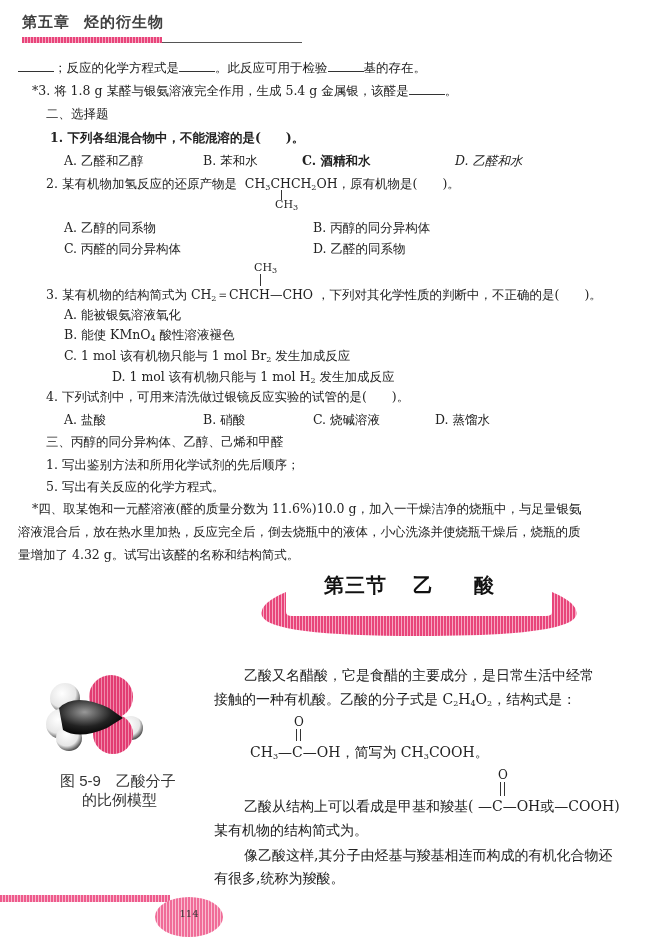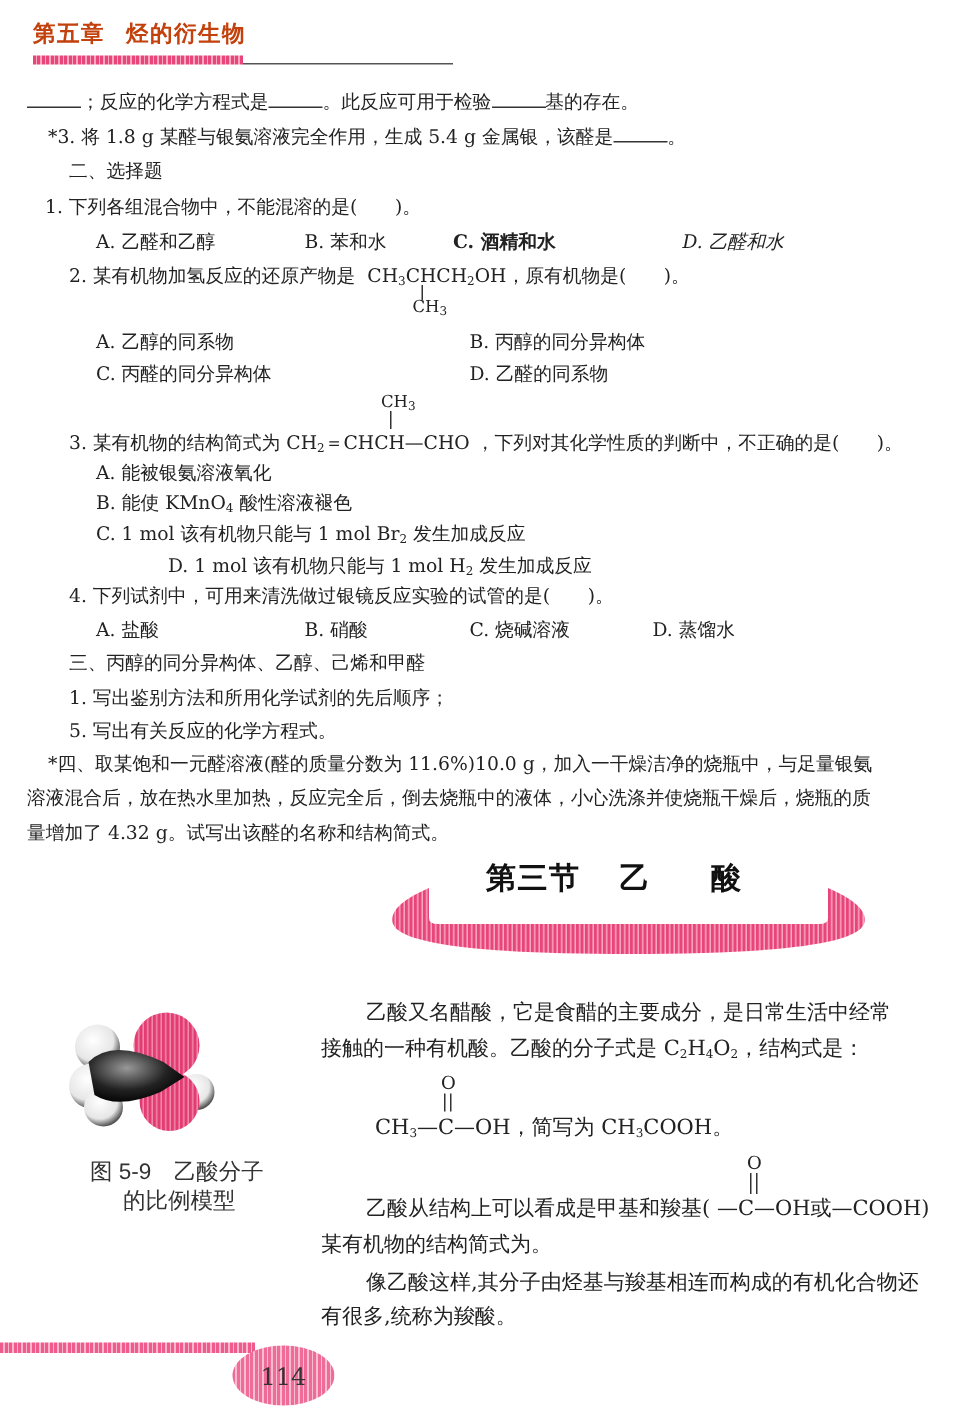--- a/index.html
+++ b/index.html
@@ -1,63 +1,63 @@
 <!DOCTYPE html>
 <html><head>
 <meta charset="utf-8">
 <style>
   html, body { margin: 0; padding: 0; }
   body {
     width: 650px; height: 950px; background: #ffffff; position: relative; overflow: hidden;
     font-family: "DejaVu Serif", "Liberation Serif", serif; color: #222;
   }
   .abs { position: absolute; }
-  .hdr-title { left: 22px; top: 13px; font-family: "DejaVu Sans", sans-serif; font-weight: bold; font-size: 15px; letter-spacing: 1px; color:#c2410c; }
+  .hdr-title { left: 22px; top: 13px; font-family: "DejaVu Sans", sans-serif; font-weight: bold; font-size: 15px; letter-spacing: 1px; color:#404040; }
   .hdr-title .sp { display:inline-block; width: 14px; }
   .hdr-bar { left: 22px; top: 37px; width: 140px; height: 6px;
     background: repeating-linear-gradient(90deg, #e8457a 0 2px, #f7a7c2 2px 3px); }
   .hdr-line { left: 162px; top: 42px; width: 140px; height: 1px; background: #555; }
   .t { font-size: 12.5px; line-height: 20px; white-space: nowrap; }
   .blank { display:inline-block; border-bottom: 1px solid #333; width: 36px; height: 12px; vertical-align: baseline; }
   sub { font-size: 8px; vertical-align: -2px; }
   .struct { font-size: 11px; line-height: 12px; }
   .vbar { width: 1px; background:#333; }
   .vbar2 { width: 3px; border-left:1px solid #333; border-right:1px solid #333; }
   .sec-banner { left: 258px; top: 590px; width: 322px; height: 48px; }
   .sec-title { left: 324px; top: 572px; font-family: "DejaVu Sans", sans-serif; font-size: 20px; font-weight: bold; color:#111; letter-spacing: 1px; }
   .sec-title .g1 { display:inline-block; width: 26px; }
   .sec-title .g2 { display:inline-block; width: 40px; }
   .body2 { font-size: 14px; line-height: 24px; white-space: nowrap; }
   .caption { font-size: 15px; color: #333; font-family: Liberation Sans, sans-serif; }
   .footer-bar { left: 0; top: 895px; width: 170px; height: 7px;
     background: repeating-linear-gradient(90deg, #ee5b8c 0 2px, #f8b7cd 2px 3px); }
   .page-oval { left: 155px; top: 897px; width: 68px; height: 40px; border-radius: 50%;
     background: repeating-linear-gradient(90deg, #f06c98 0 2px, #f9bdd1 2px 3px); }
-  .page-num { left: 155px; top: 908px; width: 68px; text-align:center; font-size: 16px; color:#333; }
+  .page-num { left: 155px; top: 908px; width: 68px; text-align:center; font-size: 10px; color:#333; }
 </style>
 </head>
 <body>
 
 <div class="abs hdr-title">
   <span>第五章</span><span class="sp"></span><span>烃的衍生物</span>
 </div>
 <div class="abs hdr-bar"></div>
 <div class="abs hdr-line"></div>
 
 <div class="abs t" style="left:18px; top:58px;">
   <span class="blank"></span><span>；反应的化学方程式是</span><span class="blank"></span><span>。此反应可用于检验</span><span class="blank"></span><span>基的存在。</span>
 </div>
 
 <div class="abs t" style="left:32px; top:81px;">
   <span>*3. 将 1.8 g 某醛与银氨溶液完全作用，生成 5.4 g 金属银，该醛是</span><span class="blank"></span><span>。</span>
 </div>
 
 <div class="abs t" style="left:46px; top:104px;">二、选择题</div>
 
-<div class="abs t" style="left:30px; top:128px;">1. 下列各组混合物中，不能混溶的是(　　)。</div>
+<div class="abs t" style="left:50px; top:128px;font-weight:bold;">1. 下列各组混合物中，不能混溶的是(　　)。</div>
 <div class="abs t" style="left:64px; top:151px;">A. 乙醛和乙醇</div>
 <div class="abs t" style="left:203px; top:151px;">B. 苯和水</div>
 <div class="abs t" style="left:302px; top:151px;font-weight:bold;">C. 酒精和水</div>
 <div class="abs t" style="left:455px; top:151px;font-style:italic;">D. 乙醛和水</div>
 
 <div class="abs t" style="left:46px; top:174px;">
   <span>2. 某有机物加氢反应的还原产物是</span>&nbsp;&nbsp;<span>CH<sub>3</sub>CHCH<sub>2</sub>OH</span><span>，原有机物是(　　)。</span>
 </div>
 <div class="abs vbar" style="left:281px; top:190px; height:10px;"></div>
 <div class="abs struct" style="left:275px; top:199px;">CH<sub>3</sub></div>

